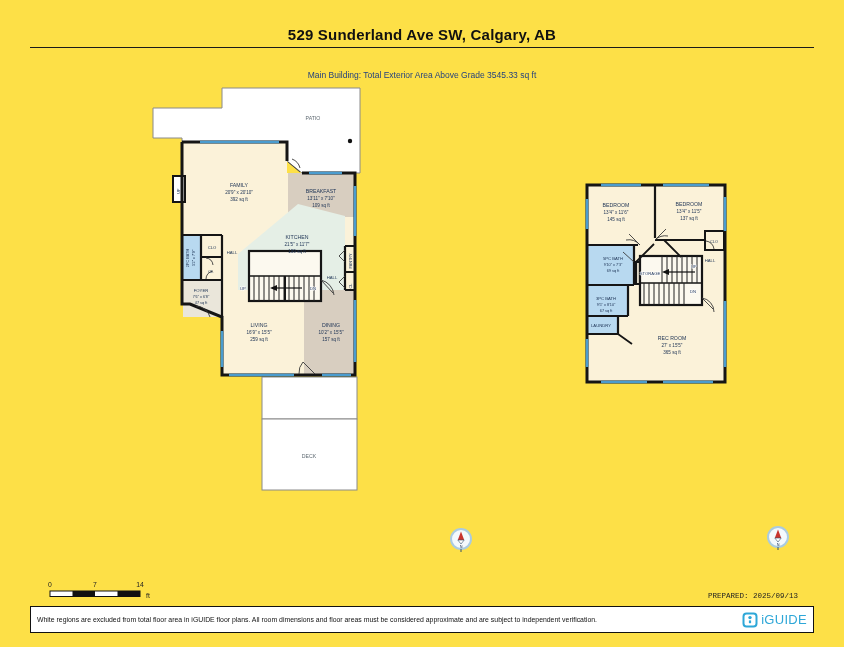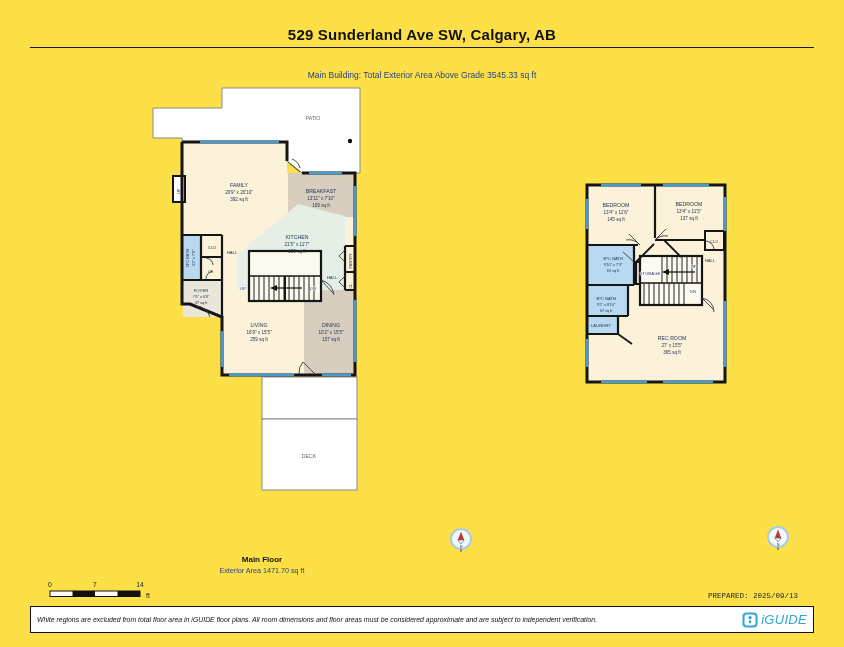--- a/index.html
+++ b/index.html
@@ -11,21 +11,21 @@
   .subtitle{position:absolute;top:55px;left:0;width:844px;text-align:center;
             font-size:8.5px;color:#25427e;margin-top:15px;}
   .plansvg{position:absolute;top:0;left:0;}
   .cap{position:absolute;width:180px;text-align:center;}
   .cap .l1{font-size:8px;font-weight:bold;color:#111;}
   .cap .l2{font-size:7.2px;color:#25427e;margin-top:2px;}
   .prepared{position:absolute;top:592px;left:598px;width:200px;text-align:right;
             font-size:7.5px;color:#222;font-family:Liberation Mono, monospace;}
   .footer{position:absolute;top:606px;left:30px;width:784px;height:27px;
           border:1.5px solid #111;box-sizing:border-box;background:#fff;
-          display:flex;align-items:center;justify-content:space-between;padding:4px 6px;font-style:italic;}
+          display:flex;align-items:center;justify-content:space-between;padding:4px 6px;}
   .disclaimer{font-size:6.9px;color:#111;}
   .brand{display:flex;align-items:center;gap:3px;}
   .brand .btxt{font-size:13px;color:#2ea7d8;letter-spacing:.3px;font-weight:500;}
   
   text{font-family:"Liberation Sans",sans-serif;fill:#1c3254;}
   .rm{font-size:5.2px;text-anchor:middle;}
   .rd{font-size:4.6px;text-anchor:middle;}
   .sm{font-size:5.2px;text-anchor:middle;fill:#5f6a72;}
   .xs{font-size:4.2px;text-anchor:middle;}
   .xxs{font-size:3.8px;text-anchor:middle;}
@@ -204,24 +204,20 @@
       <text x="50" y="587" style="font-size:6.8px;fill:#222;text-anchor:middle">0</text>
       <text x="95" y="587" style="font-size:6.8px;fill:#222;text-anchor:middle">7</text>
       <text x="140" y="587" style="font-size:6.8px;fill:#222;text-anchor:middle">14</text>
       <rect x="50" y="591" width="90" height="5.5" fill="#ffffff" stroke="#111" stroke-width="1"></rect>
       <rect x="72.5" y="591" width="22.5" height="5.5" fill="#111"></rect>
       <rect x="117.5" y="591" width="22.5" height="5.5" fill="#111"></rect>
       <text x="146" y="597.5" style="font-size:6.8px;fill:#222">ft</text>
     </g>
   </svg>
 
-  <div class="cap" style="top:555px;left:172px;">
-    <div class="l1">Main Floor</div>
-    <div class="l2">Exterior Area 1471.70 sq ft</div>
-  </div>
 
   <div class="prepared">PREPARED: 2025/09/13</div>
 
   <div class="footer">
     <span class="disclaimer">White regions are excluded from total floor area in iGUIDE floor plans. All room dimensions and floor areas must be considered approximate and are subject to independent verification.</span>
     <span class="brand">
       <svg width="16" height="16" viewBox="0 0 16 16">
         <rect x="1.5" y="1.5" width="13" height="13" rx="3" fill="none" stroke="#2ea7d8" stroke-width="2"></rect>
         <circle cx="8" cy="5.6" r="1.7" fill="#2ea7d8"></circle>
         <path d="M8,8.4 V11.2" stroke="#2ea7d8" stroke-width="2.2"></path>

